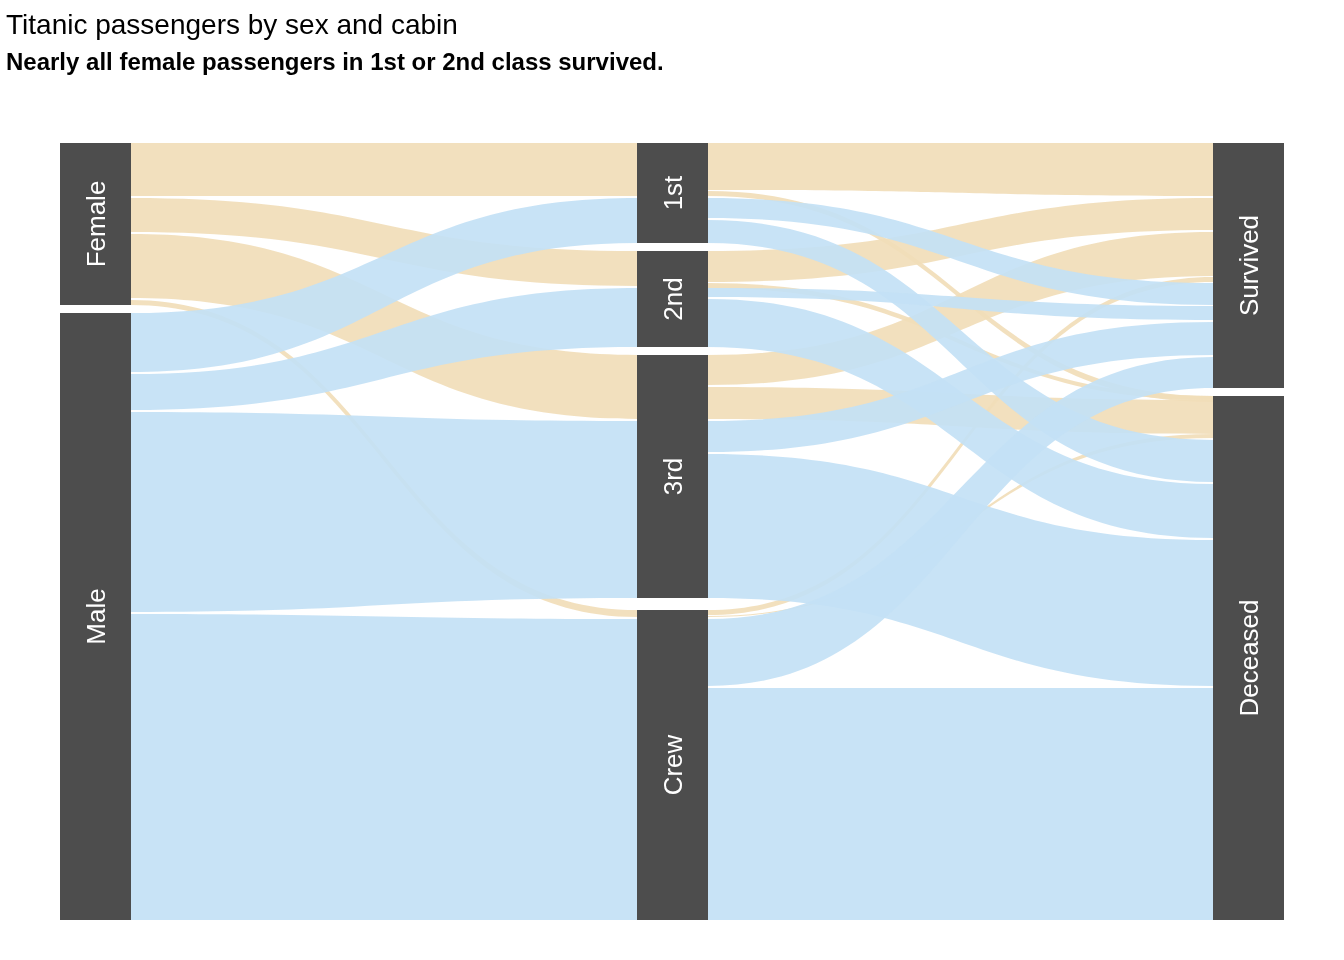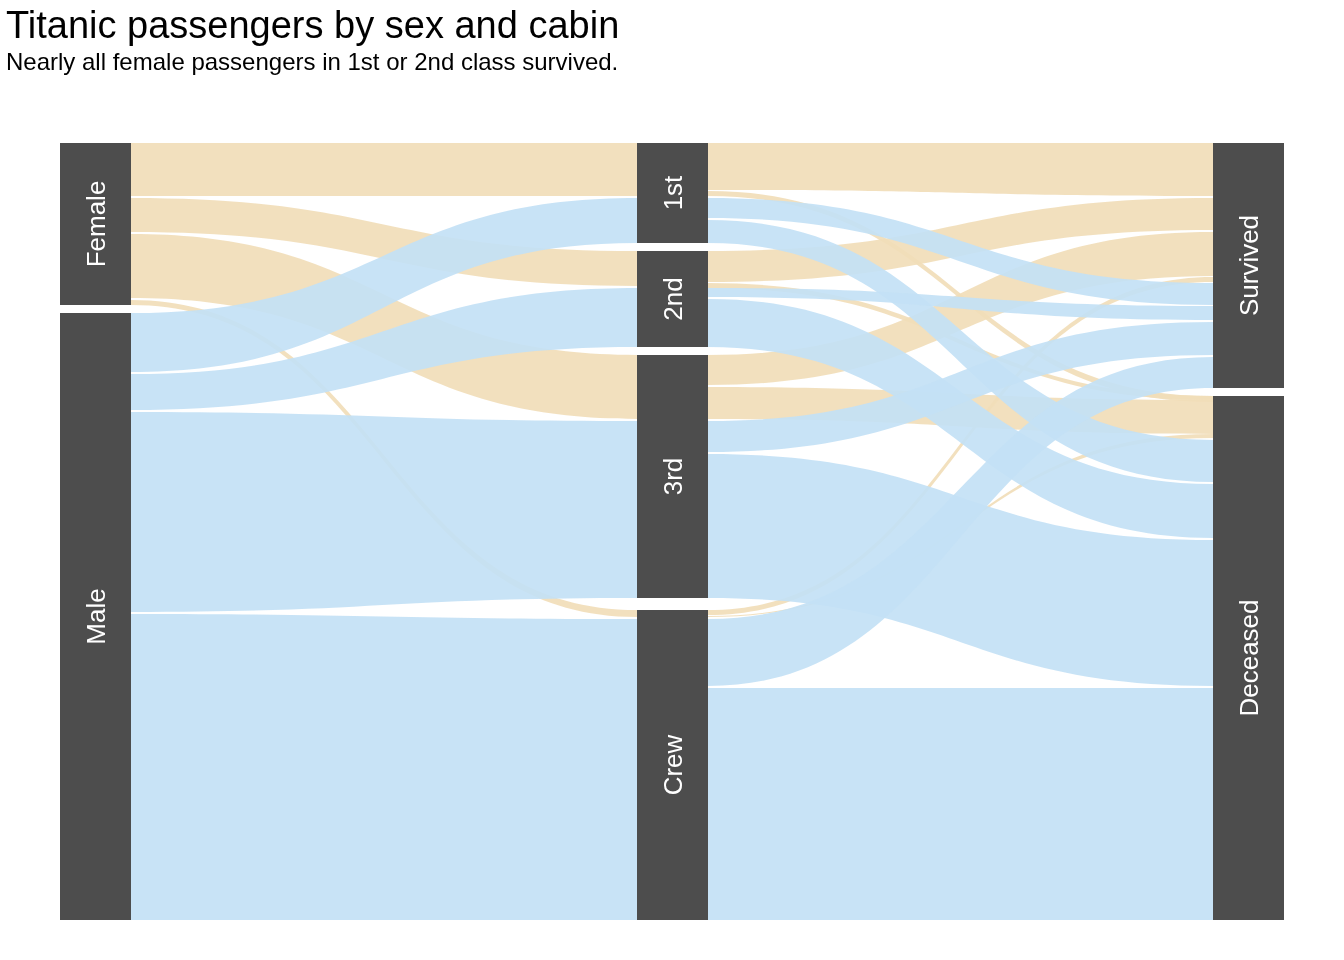--- a/index.html
+++ b/index.html
@@ -16,33 +16,33 @@
   }
   #root {
     position: relative;
     width: 1344px;
     height: 960px;
   }
   .title {
     position: absolute;
     left: 6px;
     top: 8px;
-    font-size: 38px;
+    font-size: 28px;
     line-height: 34px;
     font-weight: 400;
     color: #000000;
     white-space: nowrap;
   }
   .subtitle {
     position: absolute;
     left: 6px;
     top: 48px;
     font-size: 24px;
     line-height: 28px;
-    font-weight: 400;
+    font-weight: 700;
     color: #000000;
     white-space: nowrap;
   }
   #plot {
     position: absolute;
     left: 0;
     top: 0;
     width: 1344px;
     height: 960px;
   }

